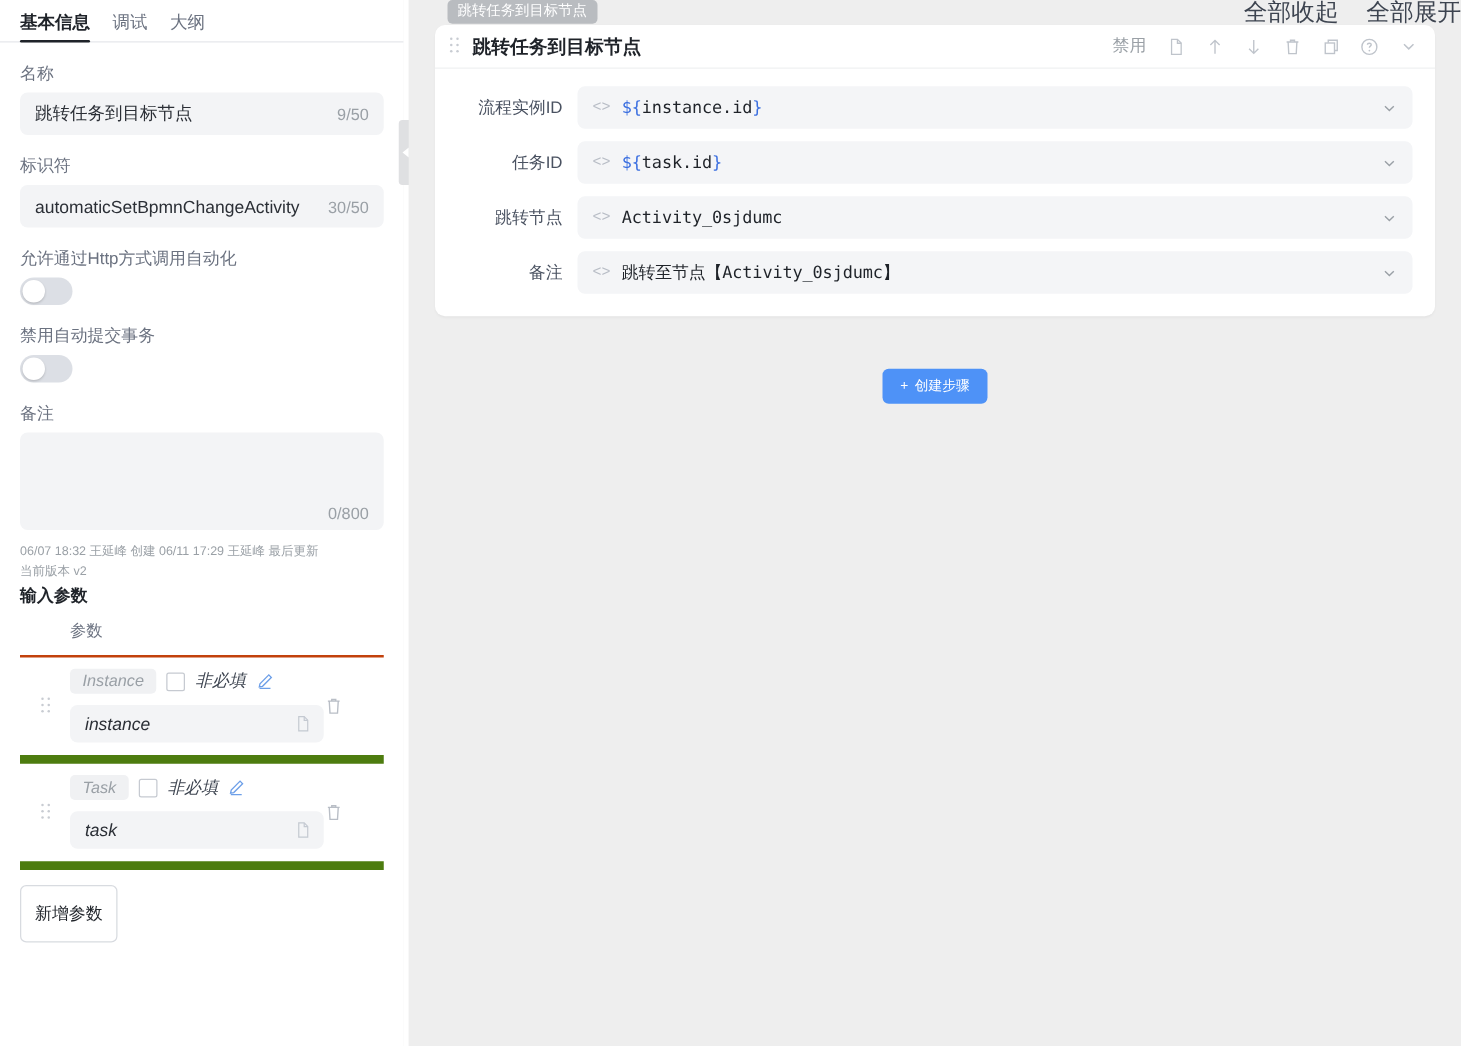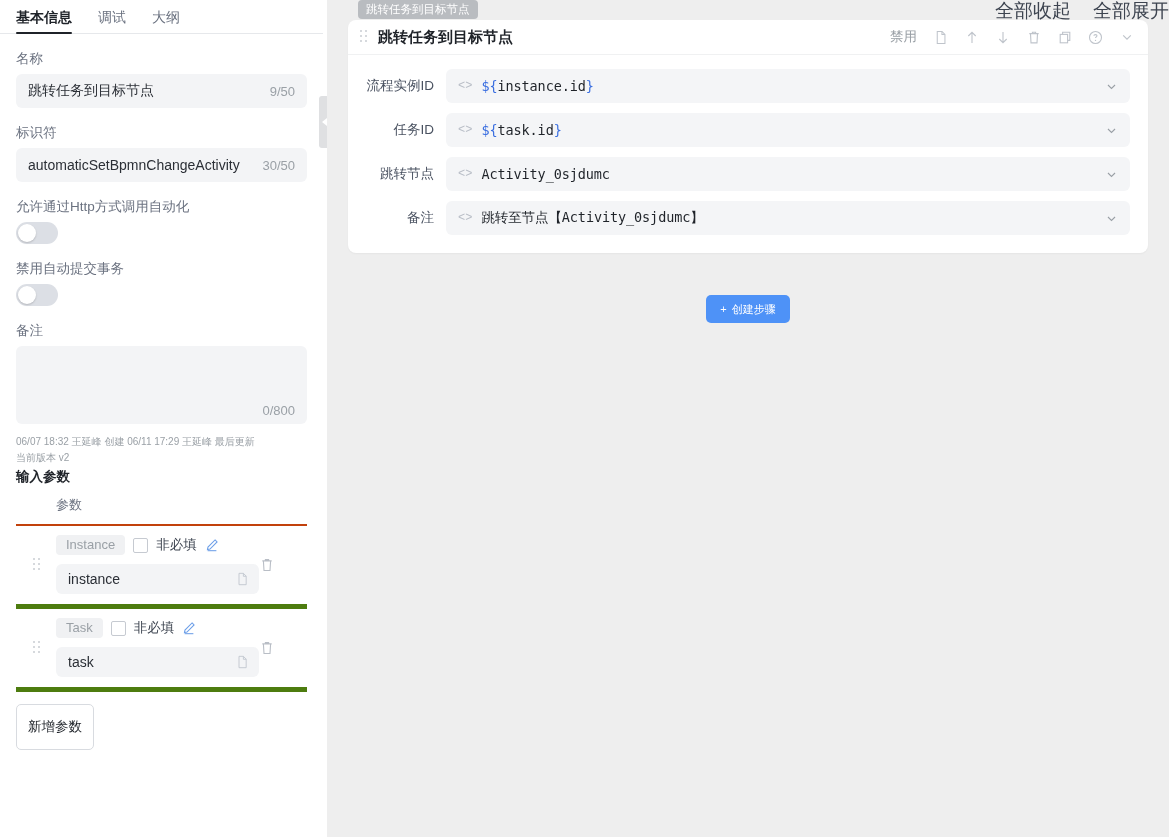--- a/index.html
+++ b/index.html
@@ -10,21 +10,21 @@
     font-size:14px;color:#1f2329;
     -webkit-font-smoothing:antialiased;
   }
   .app{display:flex;width:1169px;height:837px;}
 
   
   .sidebar{
     width:323px;min-width:323px;height:837px;background:#ffffff;
     position:relative;overflow:hidden;
   }
-  .tabbar{display:flex;align-items:flex-end;height:33px;padding:0 16px;gap:26px;
+  .tabbar{display:flex;align-items:flex-end;height:33px;padding:0 16px;gap:18px;
     border-bottom:1px solid #e6e8eb;position:relative;}
   .tab{font-size:14px;color:#6b7280;padding-bottom:8px;cursor:pointer;position:relative;line-height:16px;}
   .tab.active{color:#1f2329;font-weight:bold;}
   .tab.active:after{content:"";position:absolute;left:0;right:0;bottom:-1px;height:2.5px;background:#1f2329;border-radius:2px;}
 
   .side-body{padding:0 16px;}
   .field-label{font-size:13.5px;color:#6b7280;margin:16px 0 6px 0;line-height:18px;}
   .textbox{
     background:#f3f4f6;border-radius:6px;height:34px;display:flex;align-items:center;
     padding:0 12px;justify-content:space-between;
@@ -37,21 +37,21 @@
     background:#f3f4f6;border-radius:6px;height:78px;position:relative;
   }
   .textarea .cnt{position:absolute;right:12px;bottom:6px;font-size:13px;color:#9aa0a6;}
 
   .meta{font-size:10px;color:#9aa0a6;line-height:16px;margin-top:10px;}
   .meta .l2{display:block;}
   .sec-title{font-size:13.5px;color:#1f2329;margin-top:2px;line-height:18px;font-weight:bold;}
 
   .param-head{padding:10px 0 10px 40px;font-size:13px;color:#6b7280;border-bottom:2px solid #c2410c;}
   .param-row{
-    position:relative;border-bottom:5px solid #4d7c0f;padding:8px 0 10px 40px;
+    position:relative;border-bottom:7px solid #4d7c0f;padding:8px 0 10px 40px;font-style:italic;
   }
   .drag-handle{position:absolute;left:17px;top:50%;transform:translateY(-50%);
     width:8px;height:14px;display:grid;grid-template-columns:3px 3px;grid-template-rows:3px 3px 3px;gap:2px;}
   .drag-handle i{width:2px;height:2px;background:#c8ccd2;border-radius:50%;display:block;}
   .ptag-row{display:flex;align-items:center;gap:8px;height:22px;}
   .ptag{background:#f0f1f3;color:#9aa0a6;font-size:13px;border-radius:4px;padding:2px 10px;line-height:16px;}
   .chk{width:13px;height:13px;border:1px solid #c6cad1;border-radius:2px;background:#fff;display:inline-block;cursor:pointer;}
   .chk-lbl{font-size:13.5px;color:#3d4450;}
   .pencil{width:14px;height:14px;display:inline-block;cursor:pointer;}
   .p-input{
@@ -79,21 +79,21 @@
   .card{
     position:absolute;left:21px;top:20px;width:800px;background:#ffffff;border-radius:8px;
     box-shadow:0 1px 2px rgba(0,0,0,.04);
   }
   .card-head{height:34px;display:flex;align-items:center;padding:0 14px 0 12px;border-bottom:1px solid #f0f1f2;}
   .card-title{font-size:15px;font-weight:bold;color:#1f2329;margin-left:10px;}
   .card-tools{margin-left:auto;display:flex;align-items:center;gap:16px;}
   .tool-txt{font-size:13.5px;color:#9aa0a6;cursor:pointer;text-align:center;}
   .tool-ic{width:15px;height:15px;cursor:pointer;display:flex;align-items:center;justify-content:center;}
 
-  .card-body{padding:14px 18px 18px 8px;}
+  .card-body{padding:14px 18px 18px 8px;margin-left:16px;}
   .frow{display:flex;align-items:center;margin-bottom:10px;}
   .frow:last-child{margin-bottom:0;}
   .frow .flabel{width:78px;text-align:right;font-size:13.5px;color:#4a5261;padding-right:12px;flex:none;line-height:18px;}
   .fctl{flex:1;background:#f4f5f7;border-radius:6px;height:34px;display:flex;align-items:center;padding:0 12px;}
   .code-ic{color:#b8bdc6;font-size:12px;margin-right:9px;font-family:"Liberation Mono","DejaVu Sans Mono",monospace;}
   .expr{font-family:"DejaVu Sans Mono","Liberation Mono",monospace;font-size:13.5px;color:#1f2329;letter-spacing:-0.1px;}
   .expr .br{color:#3b6fe0;}
   .chev{margin-left:auto;width:13px;height:13px;color:#9aa0a6;cursor:pointer;}
 
   .create-wrap{position:absolute;left:21px;top:295px;width:800px;display:flex;justify-content:center;}

